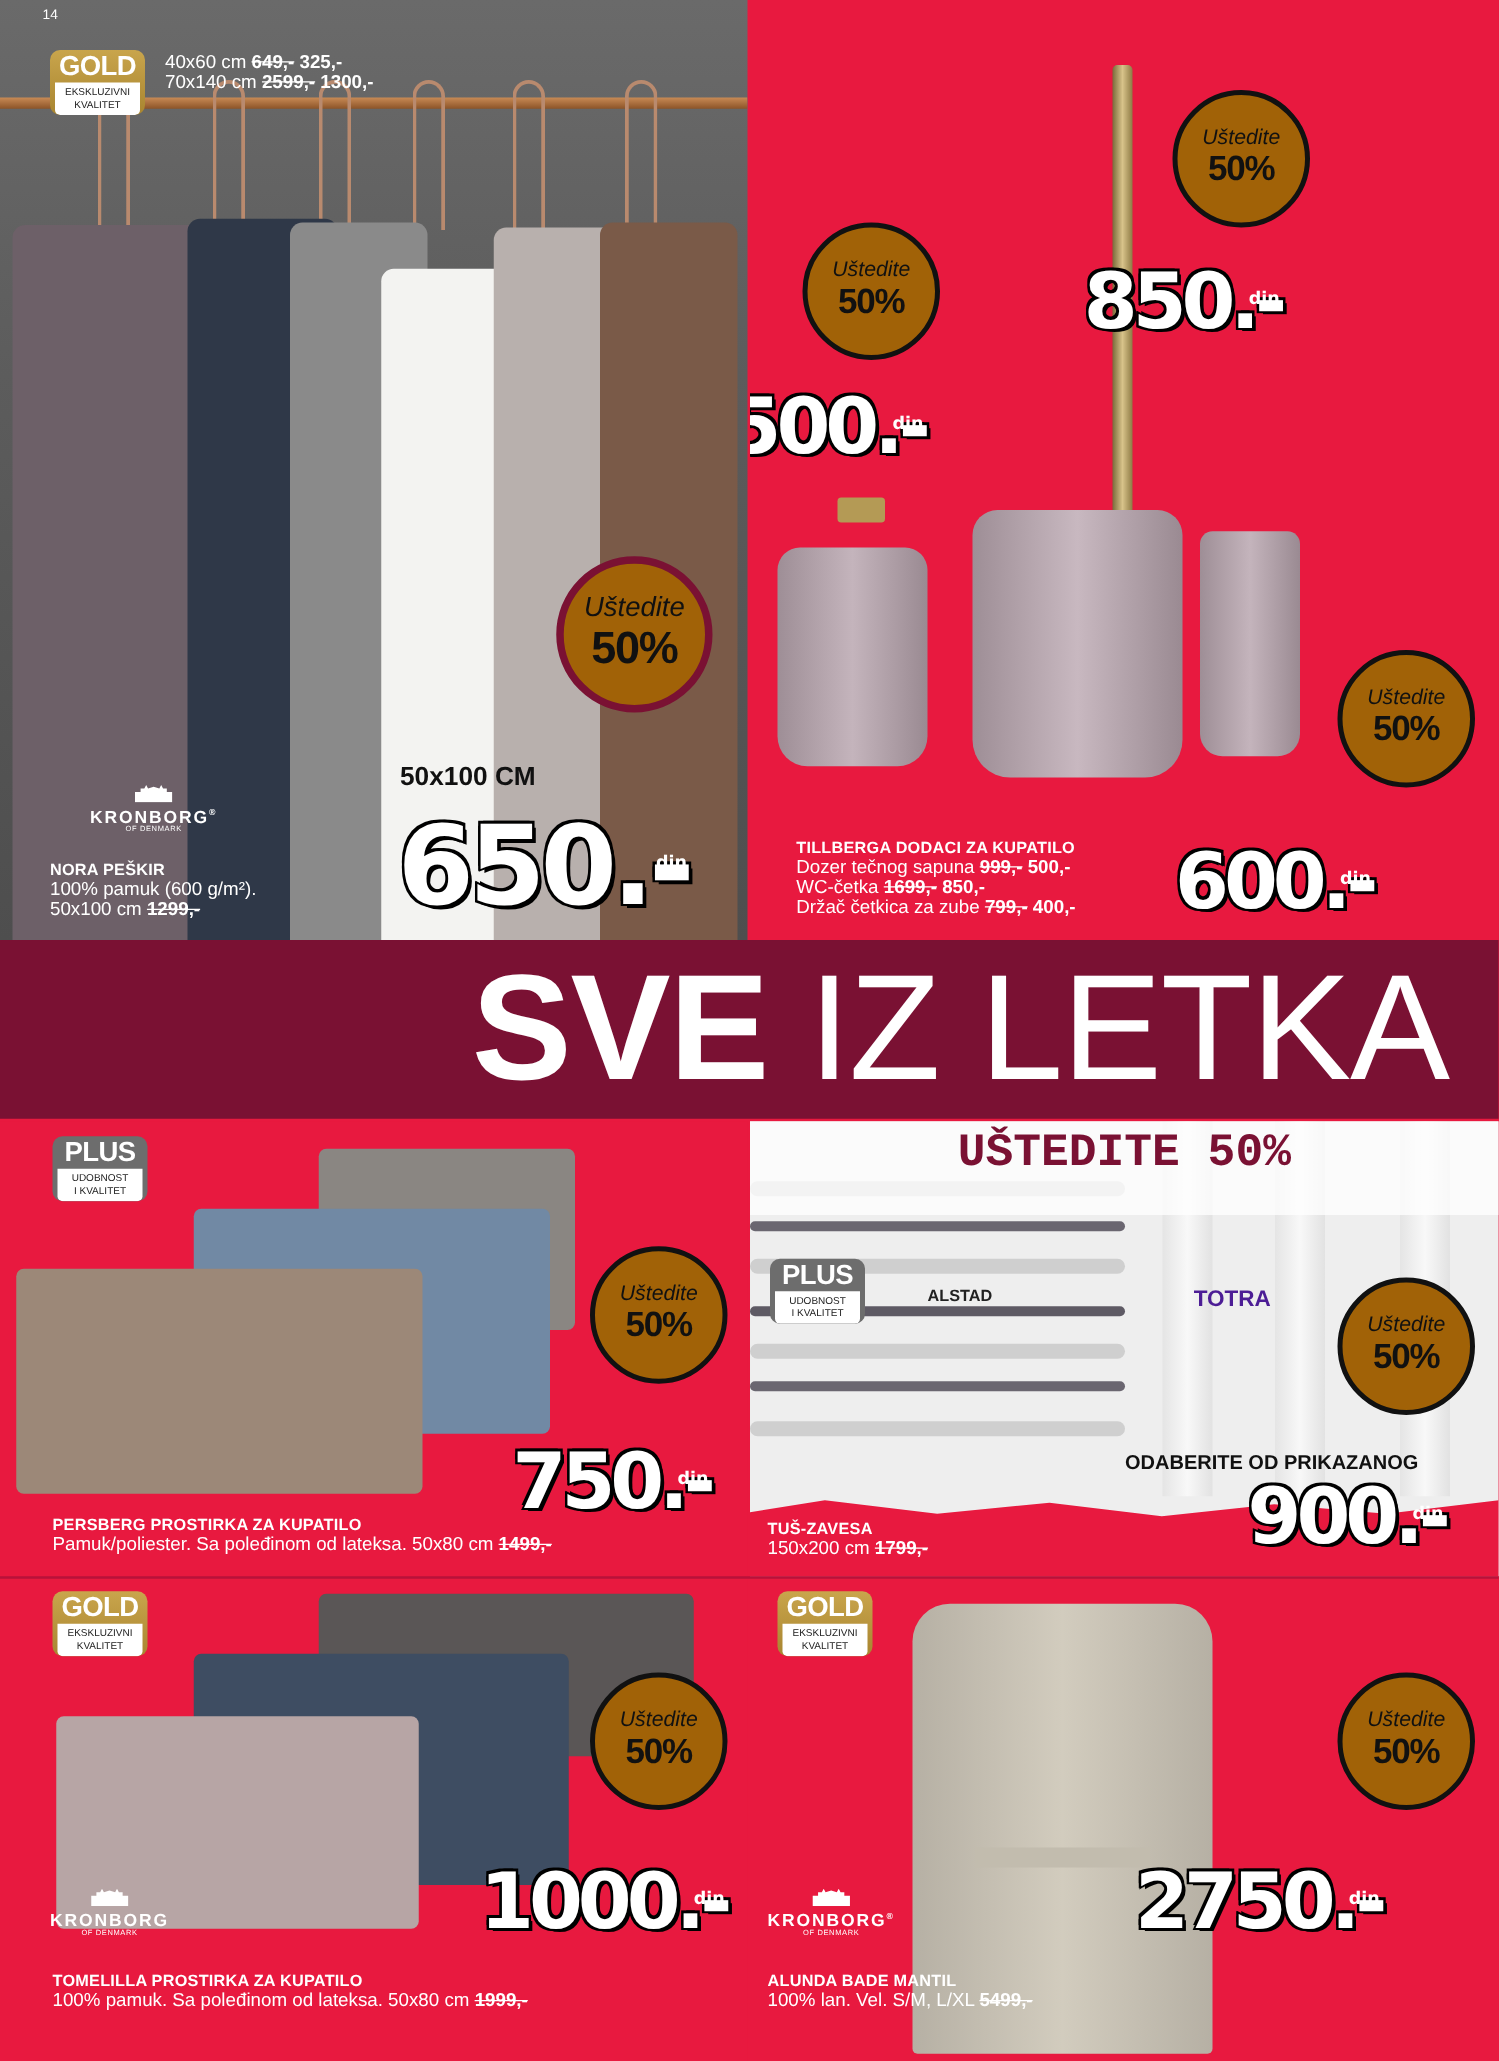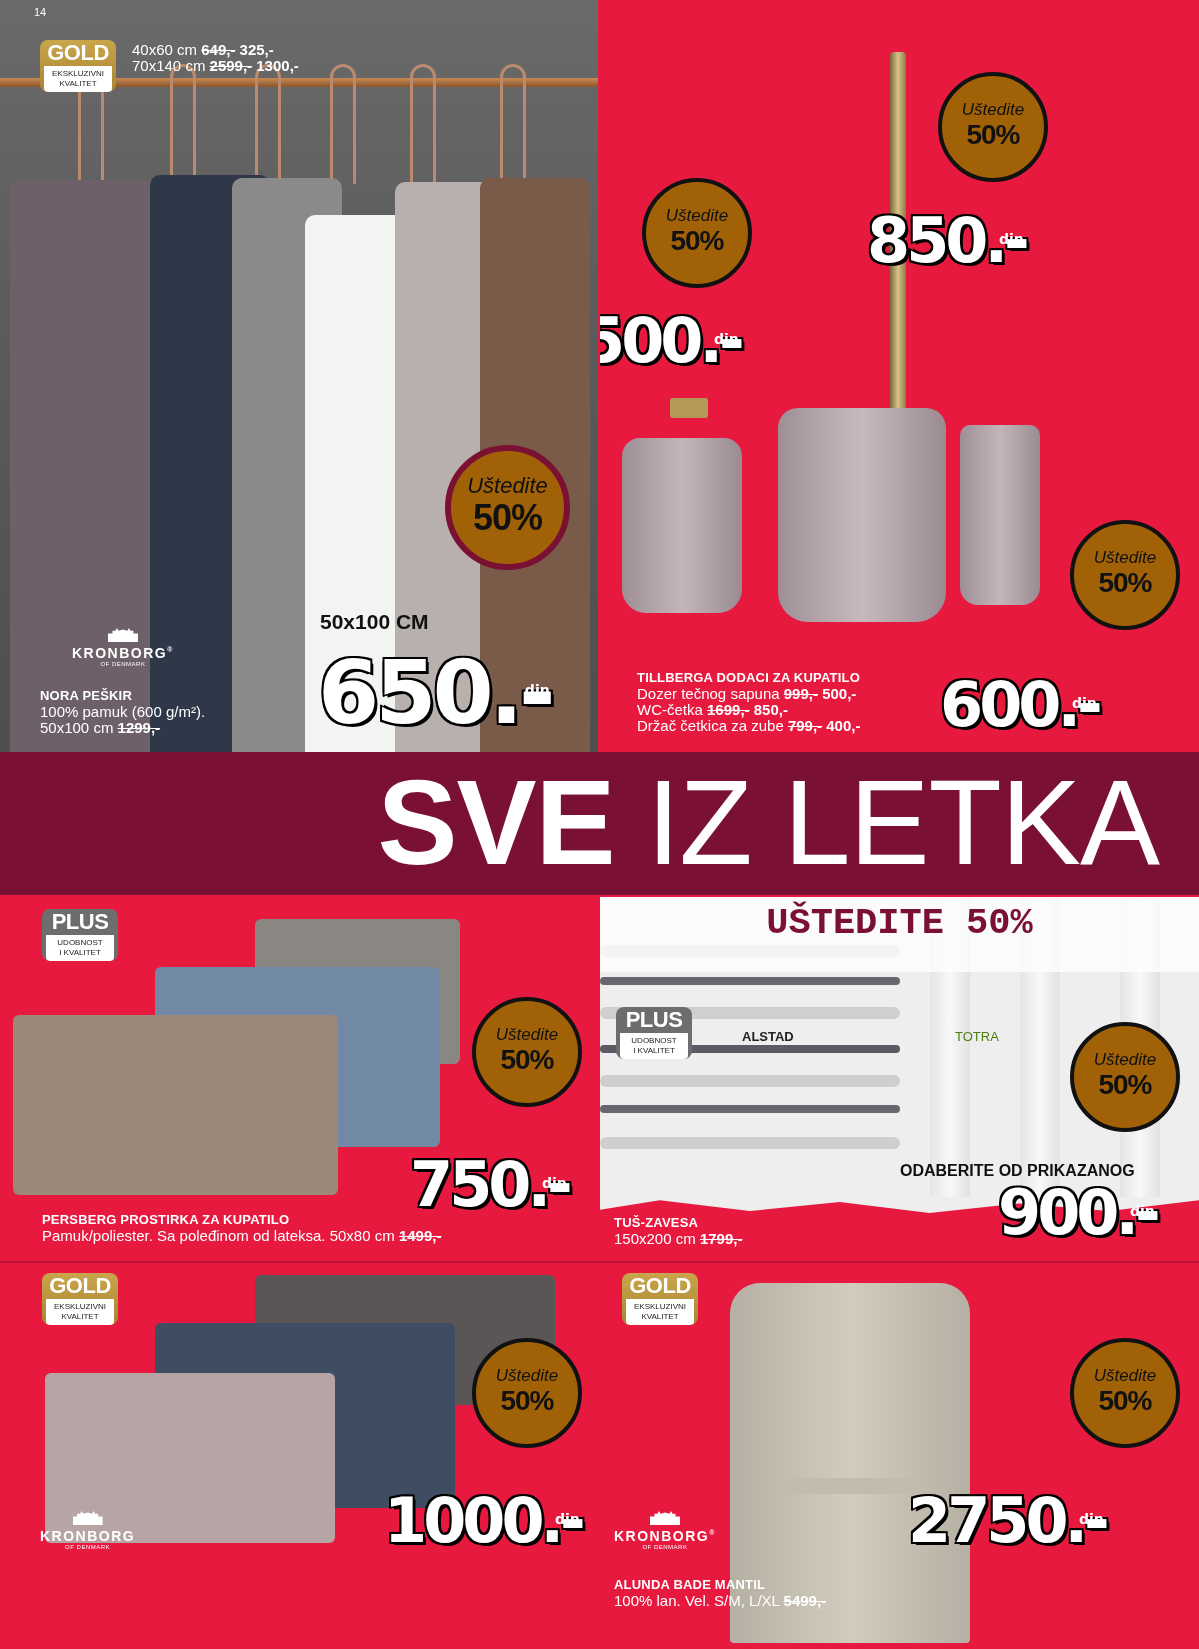--- a/index.html
+++ b/index.html
@@ -226,21 +226,21 @@
   </div>
 
   <div class="badge plus" style="left:16px; top:110px;">
     <div class="top">PLUS</div>
     <div class="bottom">
         <div>UDOBNOST</div>
         <div>I KVALITET</div>
       </div>
   </div>
   <div style="position:absolute; left:142px; top:132px; font-size:13px; font-weight:bold; color:#222;">ALSTAD</div>
-  <div style="position:absolute; left:355px; top:132px; font-size:13px; font-weight:normal; color:#4d7c0f;">TOTRA</div>
+  <div style="position:absolute; left:355px; top:132px; font-size:18px; font-weight:bold; color:#4c1d95;">TOTRA</div>
 
   <div class="bubble" style="left:470px; top:125px;">
     <div class="l1">Uštedite</div>
       <div class="l2">50%</div>
   </div>
   <div style="position:absolute; left:300px; top:265px; font-size:16px; font-weight:bold; color:#111;">ODABERITE OD PRIKAZANOG</div>
 
   <div style="position:absolute; left:0; top:300px; width:599px; height:64px; background:#e8193f; clip-path:polygon(0 20%,10% 5%,25% 22%,40% 8%,55% 25%,70% 10%,85% 22%,100% 5%,100% 100%,0 100%);"></div>
 
   <div class="price" style="left:398px; top:283px; font-size:62px; line-height:66px;">
@@ -269,20 +269,24 @@
       <div class="l2">50%</div>
   </div>
   <div class="price" style="left:384px; top:225px; font-size:62px; line-height:66px;">
     <span>1000.-</span><span class="din">din</span>
   </div>
   <div class="kronborg" style="left:40px; top:248px;">
     <div class="castle"></div>
     <div class="kname"><span>KRONBORG</span></div>
     <div class="ksub">OF DENMARK</div>
   </div>
+  <div style="position:absolute; left:42px; top:314px;">
+    <div class="prod-title">TOMELILLA PROSTIRKA ZA KUPATILO</div>
+    <div class="small-line"><span>100% pamuk. Sa poleđinom od lateksa. 50x80 cm</span> <span class="strike">1999,-</span></div>
+  </div>
 </div>
 
 <div class="panel red" style="left:600px; top:1263px; width:599px; height:386px;">
   <div class="badge gold" style="left:22px; top:10px;">
     <div class="top">GOLD</div>
     <div class="bottom">
         <div>EKSKLUZIVNI</div>
         <div>KVALITET</div>
       </div>
   </div>

